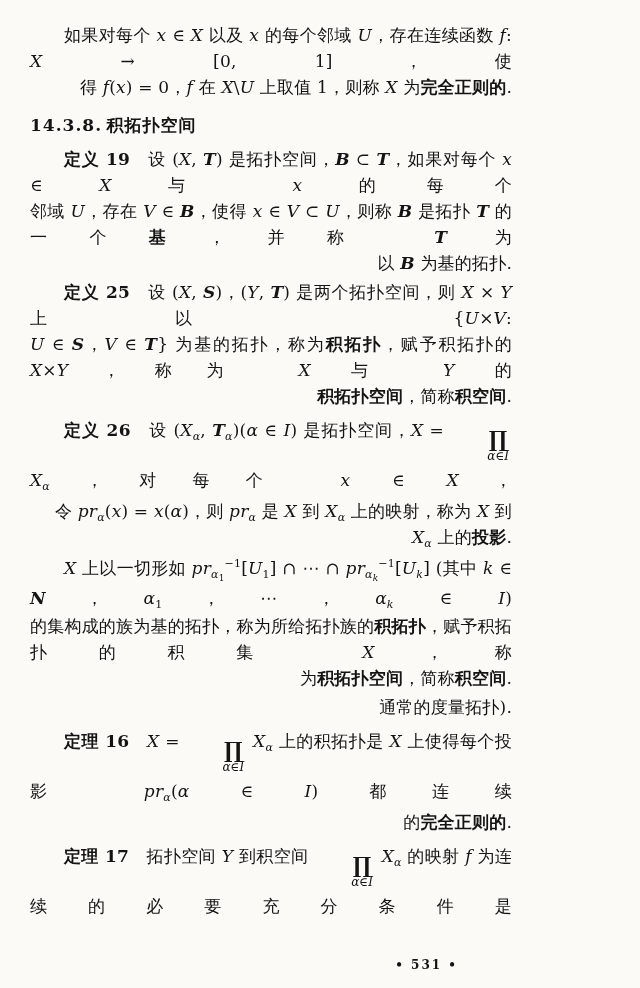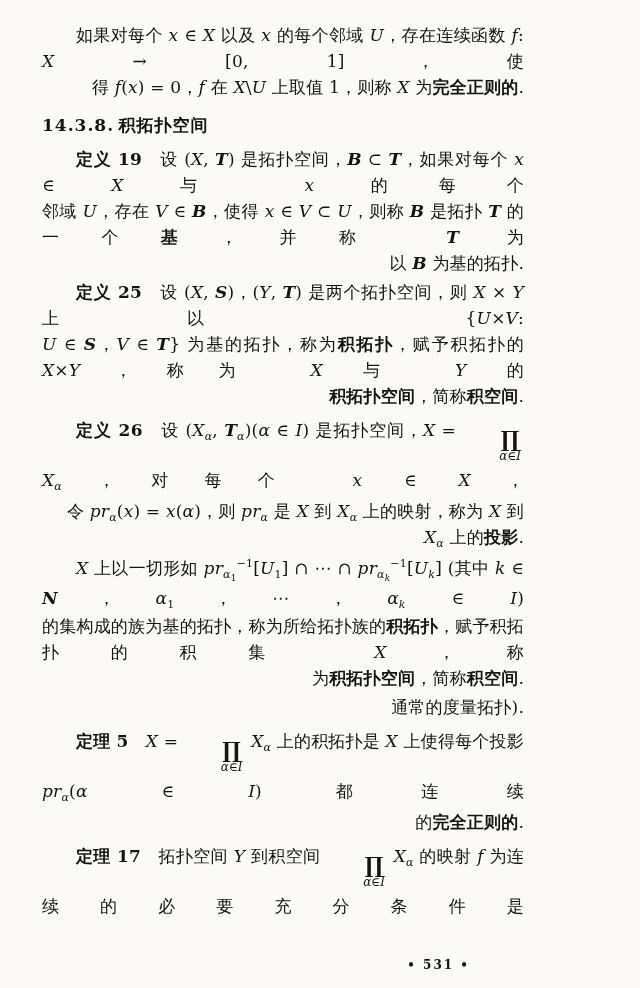--- a/index.html
+++ b/index.html
@@ -1,21 +1,21 @@
 <!DOCTYPE html>
 <html><head>
 <meta charset="utf-8">
 <style>
   html,body{margin:0;padding:0;}
   body{
     width:640px;height:988px;overflow:hidden;position:relative;
     background:#fbfaf6;color:#141414;
     font-family:"DejaVu Serif","Liberation Serif",serif;
   }
-  .page{position:relative;width:538px;height:988px;padding-left:12px;}
+  .page{position:relative;width:538px;height:988px;}
   .content{padding:22px 26px 0 30px;}
   .line{
     font-size:17px;line-height:26px;text-align:right;
     letter-spacing:0.2px;
   }
   .just{text-align:justify;text-align-last:justify;}
   .ind{text-indent:2em;}
   .tall{line-height:36px;}
   .mid{line-height:30px;}
   .para{margin:0 0 3px 0;}
@@ -68,21 +68,21 @@
       </div>
       <div class="para">
         <div class="line ind just mid"><i>X</i> 上以一切形如 <i>pr</i><sub><i>α</i><sub>1</sub></sub><sup>−1</sup>[<i>U</i><sub>1</sub>] ∩ ⋯ ∩ <i>pr</i><sub><i>α<sub>k</sub></i></sub><sup>−1</sup>[<i>U<sub>k</sub></i>] (其中 <i>k</i> ∈ <b><i>N</i></b>，<i>α</i><sub>1</sub>，⋯，<i>α<sub>k</sub></i> ∈ <i>I</i>)</div>
         <div class="line just">的集构成的族为基的拓扑，称为所给拓扑族的<b>积拓扑</b>，赋予积拓扑的积集 <i>X</i>，称</div>
         <div class="line">为<b>积拓扑空间</b>，简称<b>积空间</b>.</div>
       </div>
       <div class="para">
         <div class="line">通常的度量拓扑).</div>
       </div>
       <div class="para">
-        <div class="line ind just tall"><b>定理 5</b>　<i>X</i> = <span class="pp">
+        <div class="line ind just tall"><b>定理 16</b>　<i>X</i> = <span class="pp">
             <span class="ps">∏</span>
             <span class="pl">α∈I</span>
           </span> <i>X<sub>α</sub></i> 上的积拓扑是 <i>X</i> 上使得每个投影 <i>pr<sub>α</sub></i>(<i>α</i> ∈ <i>I</i>) 都连续</div>
         <div class="line">的<b>完全正则的</b>.</div>
       </div>
       <div class="para">
         <div class="line ind just tall"><b>定理 17</b>　拓扑空间 <i>Y</i> 到积空间 <span class="pp">
             <span class="ps">∏</span>
             <span class="pl">α∈I</span>
           </span> <i>X<sub>α</sub></i> 的映射 <i>f</i> 为连续的必要充分条件是</div>

